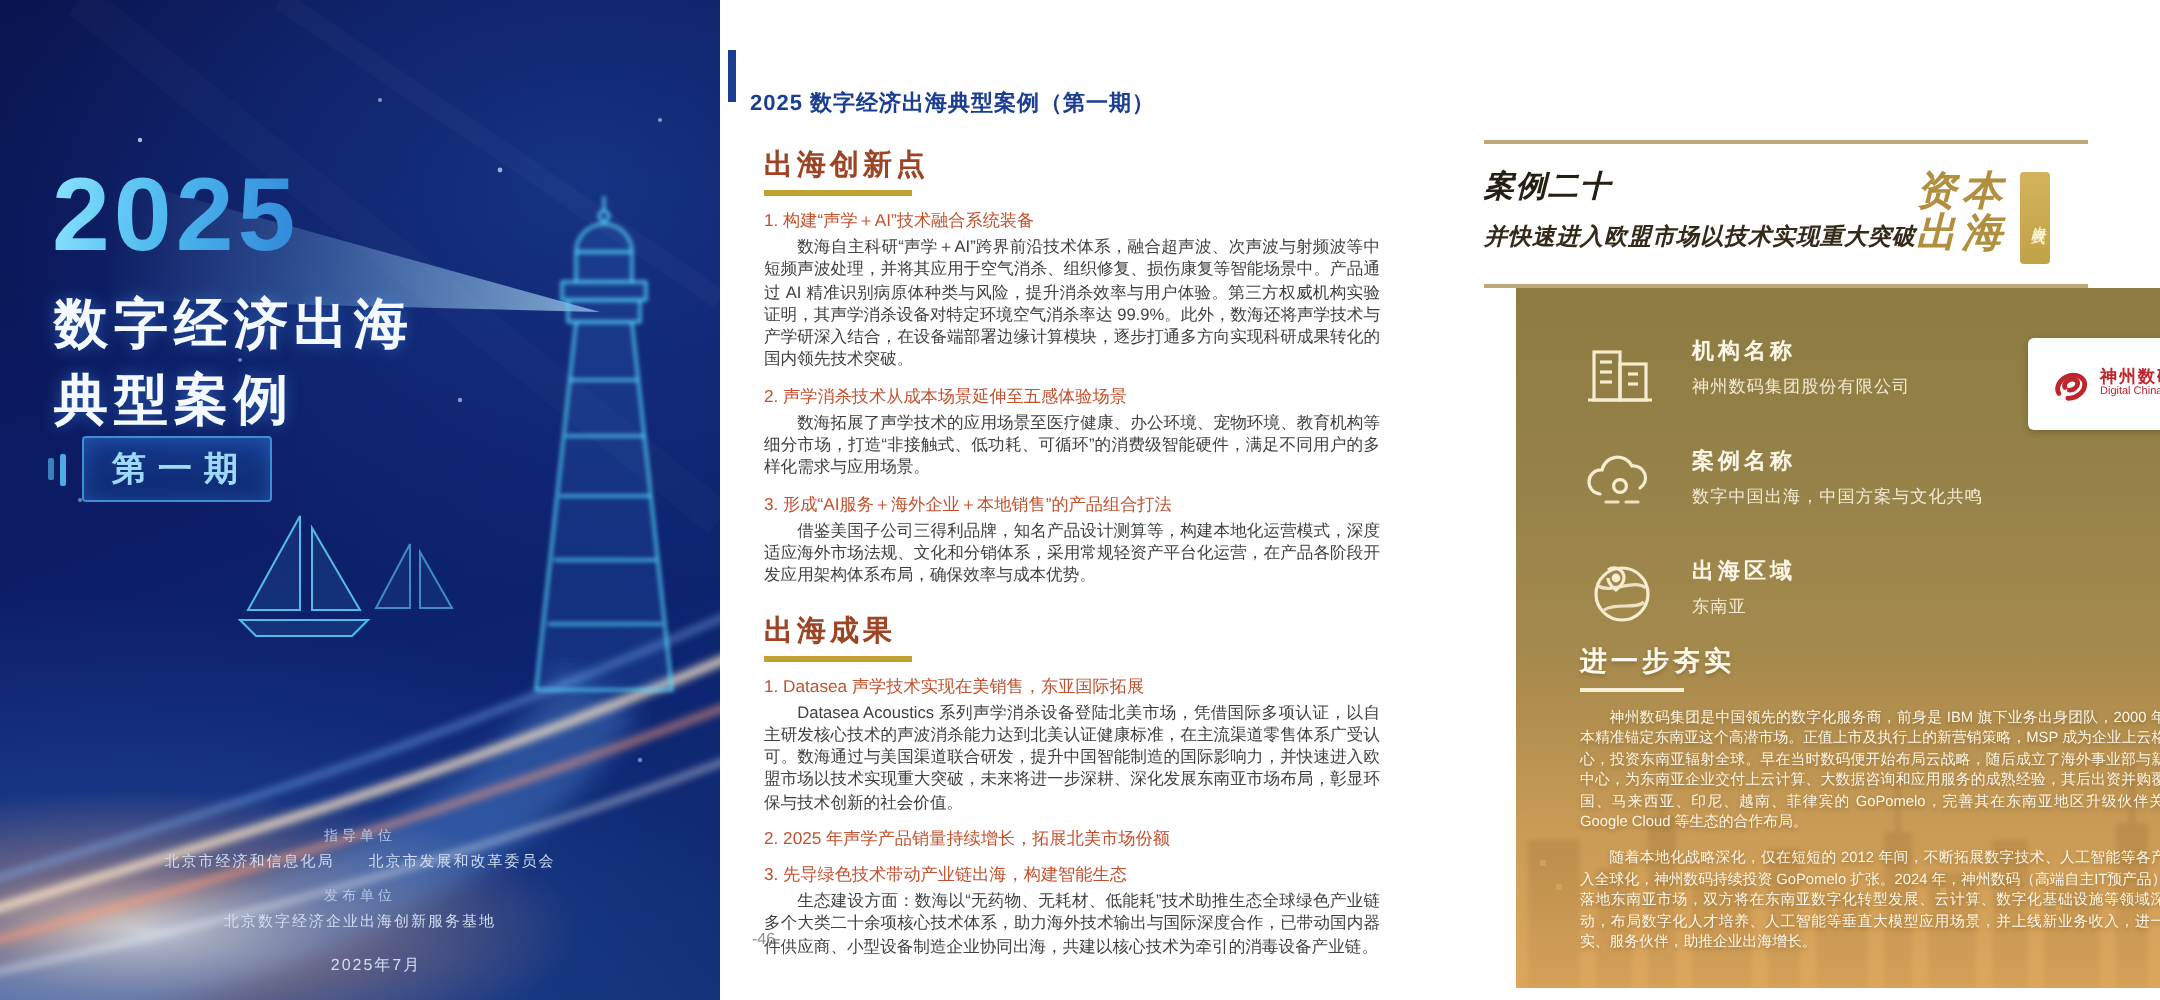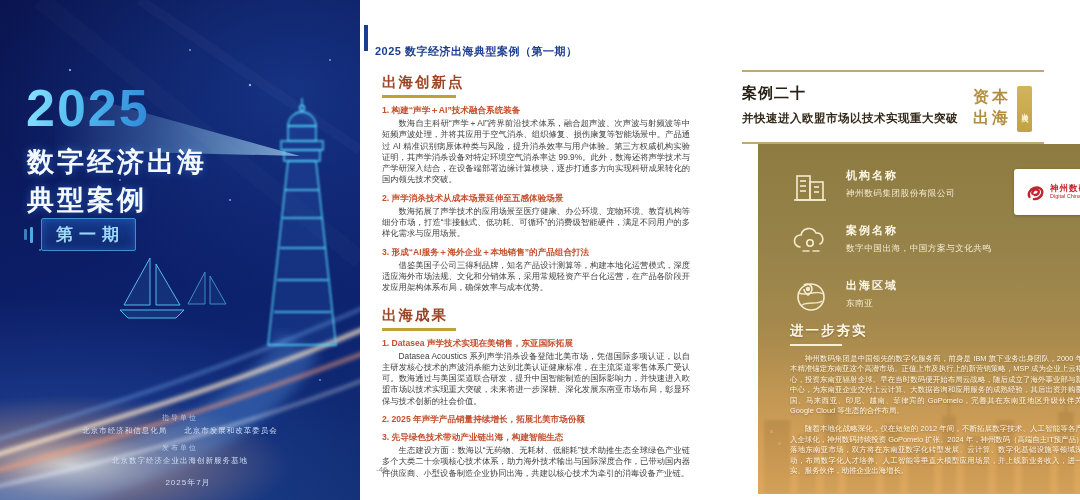--- a/index.html
+++ b/index.html
@@ -32,33 +32,33 @@
   .cover-footer .org{font-size:7.5px;letter-spacing:1px;margin-top:3px;color:#cfdef2;}
   .cover-footer .date{font-size:8px;letter-spacing:1px;margin-top:11px;margin-bottom:6px;color:#cfdef2;padding-left:16px;}
 
   
   .page{position:absolute;left:360px;top:0;width:350px;height:500px;background:#ffffff;padding:16px 20px 0 22px;overflow:hidden;}
   .page-header{display:flex;align-items:center;margin-bottom:14px;}
   .page-header .bar{width:4px;height:26px;background:#1c3e92;margin-right:7px;margin-left:-18px;}
   .page-header .txt{color:#1c3e92;font-size:11px;font-weight:bold;letter-spacing:.5px;margin-top:28px;}
   .sec-title{color:#9c4423;font-size:14.5px;font-weight:bold;letter-spacing:2px;margin-top:6px;}
   .sec-title .ul{display:block;width:74px;height:3px;background:#bfa231;margin-top:3px;}
-  .item-h{color:#c3512f;font-size:8.6px;font-weight:bold;margin-top:7px;line-height:11px;}
+  .item-h{color:#c3512f;font-size:8.6px;font-weight:normal;margin-top:7px;line-height:11px;}
   .item-b{color:#3f3f3f;font-size:8.3px;line-height:11.3px;text-align:justify;text-indent:2em;margin-top:2px;}
   .page-num{position:absolute;left:16px;bottom:26px;color:#8a8a8a;font-size:8px;}
 
   
   .case{position:absolute;left:710px;top:0;width:370px;height:500px;background:#ffffff;overflow:hidden;}
   .case-rule{height:2px;background:#bfa878;margin:0 36px 0 32px;}
   .case-rule.top{margin-top:70px;}
-  .case-head{display:flex;justify-content:space-between;align-items:flex-start;padding:12px 48px 10px 32px;}
+  .case-head{display:flex;justify-content:flex-start;align-items:flex-start;padding:12px 24px 10px 32px;font-style:italic;}
   .case-no{color:#262014;font-size:15px;font-weight:bold;letter-spacing:1px;}
   .case-title{color:#332a1a;font-size:11.5px;font-weight:bold;margin-top:8px;letter-spacing:.5px;}
   .case-tagwrap{display:flex;align-items:flex-start;margin-top:2px;}
-  .tag-main{color:#b28f3e;font-size:16px;font-weight:bold;line-height:21px;letter-spacing:3px;text-align:right;}
+  .tag-main{color:#b28f3e;font-size:20px;font-weight:bold;line-height:21px;letter-spacing:3px;text-align:right;}
   .tag-side{width:15px;height:46px;background:linear-gradient(180deg,#d3b45c,#c2a246);color:#fdf6d8;
     font-size:7px;writing-mode:vertical-rl;text-align:center;letter-spacing:1px;margin-left:6px;border-radius:2px;
     display:flex;align-items:center;justify-content:center;}
   .gold{position:absolute;left:0;top:144px;width:370px;height:350px;overflow:hidden;
     background:linear-gradient(180deg,#8d7b41 0%,#97834a 30%,#ab8c4e 62%,#c49853 85%,#cd9c55 100%);margin-left:48px;}
   .gold .skyline{position:absolute;left:0;bottom:0;}
   .info{position:absolute;left:32px;top:22px;}
   .info-row{display:flex;align-items:flex-start;margin-bottom:15px;}
   .info-icon{width:40px;height:40px;flex:0 0 40px;margin-right:16px;}
   .info-label{color:#fdf7e8;font-size:11px;font-weight:bold;letter-spacing:2px;margin-top:2px;}

